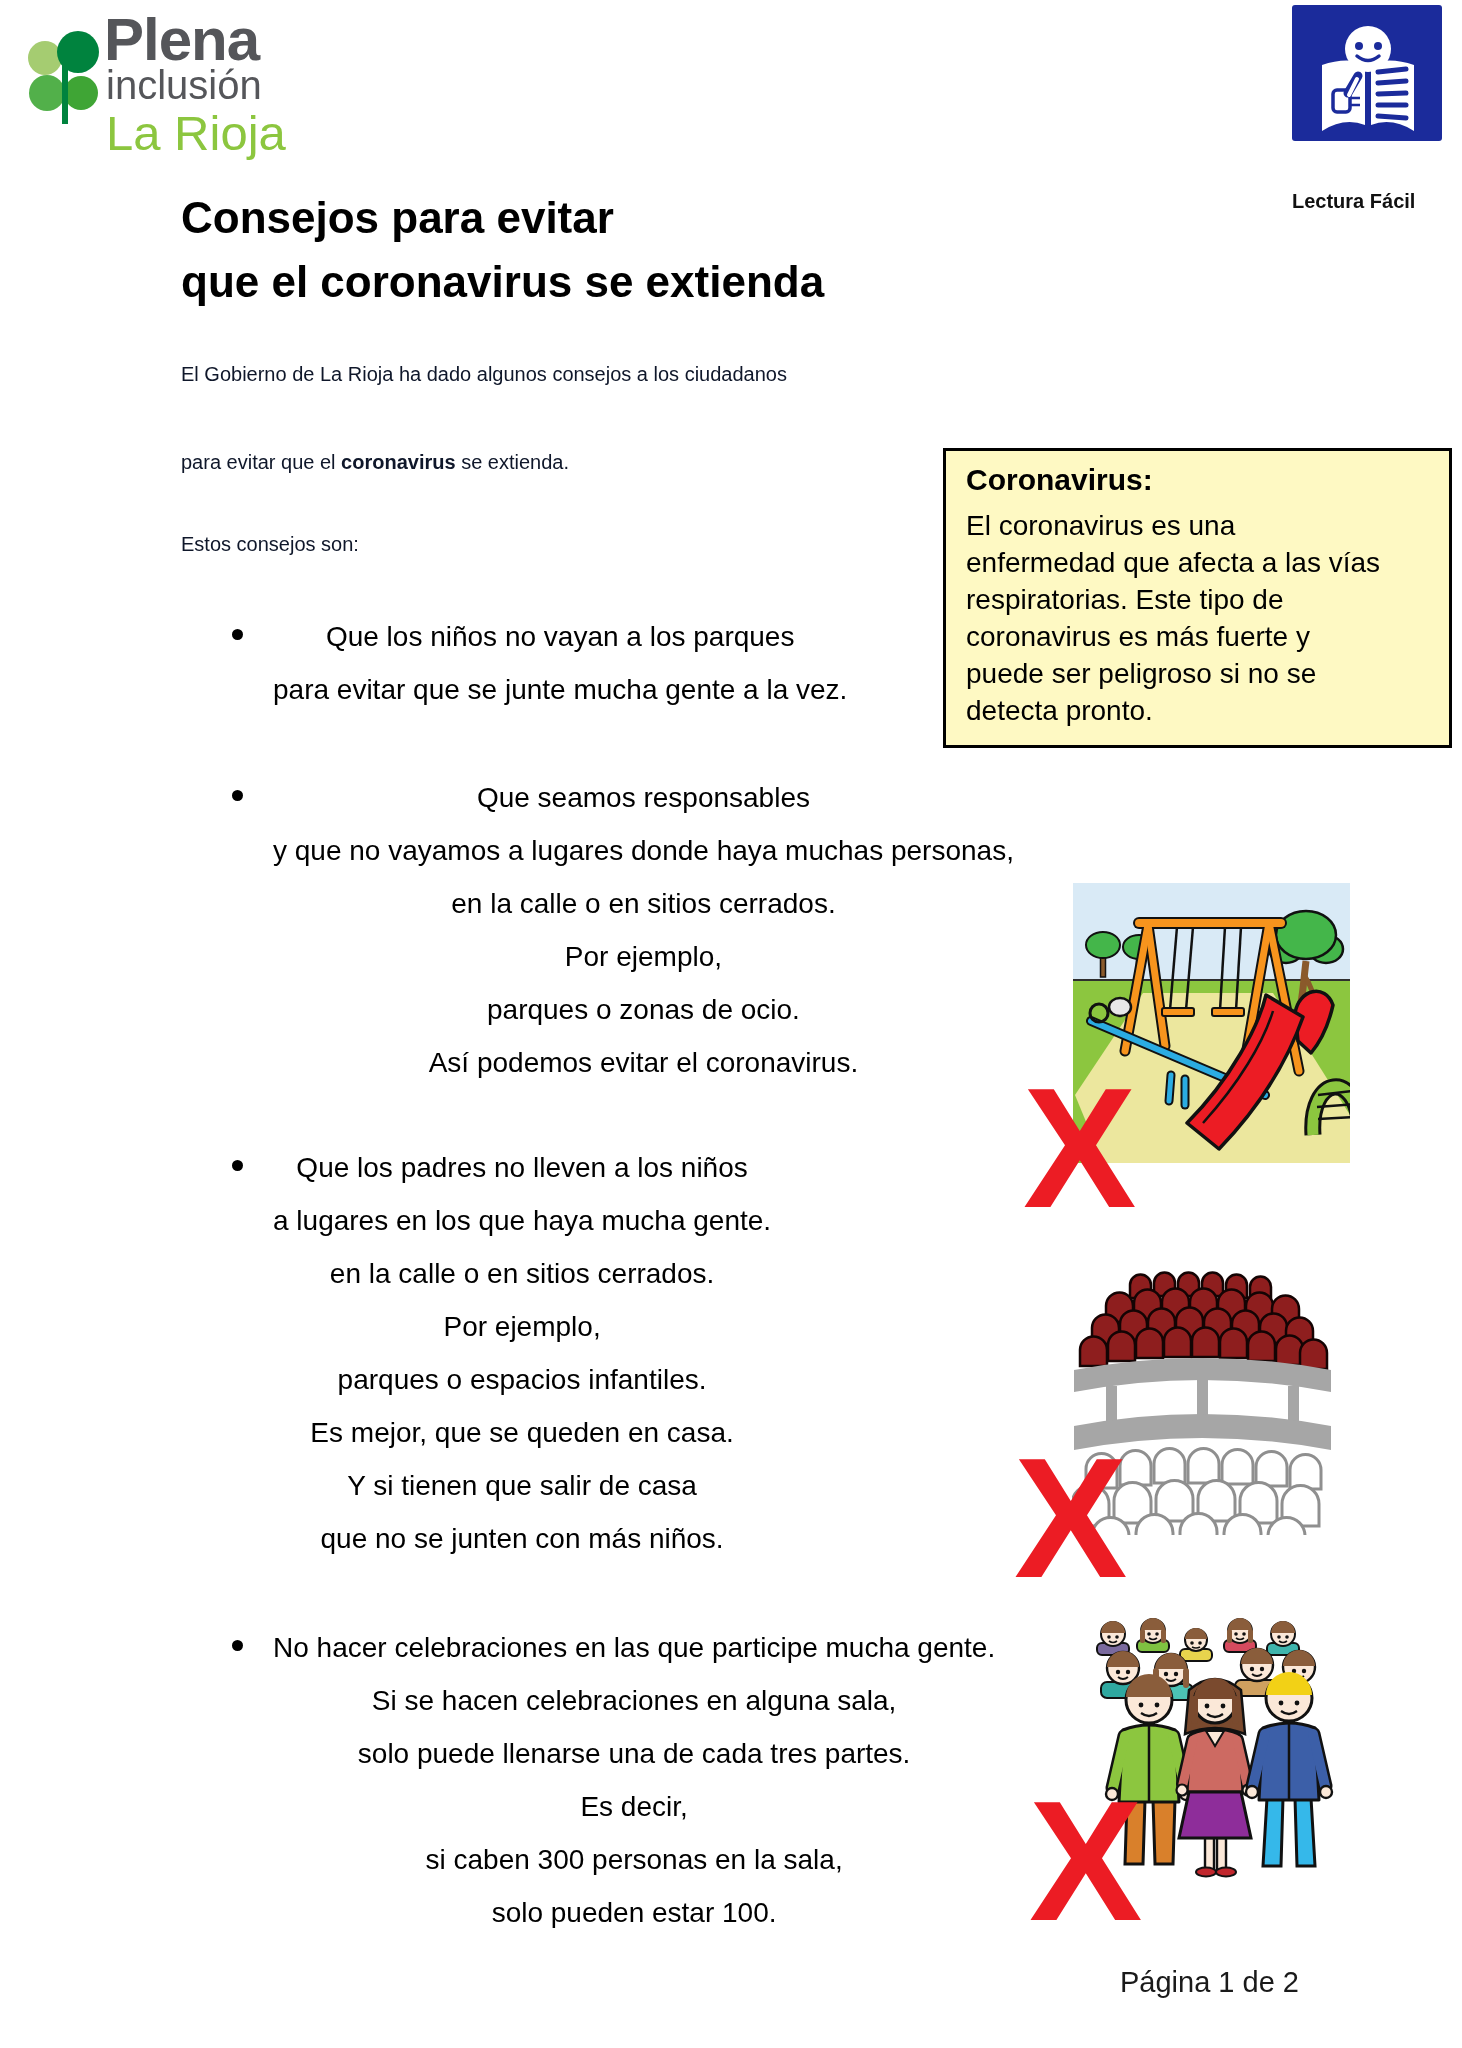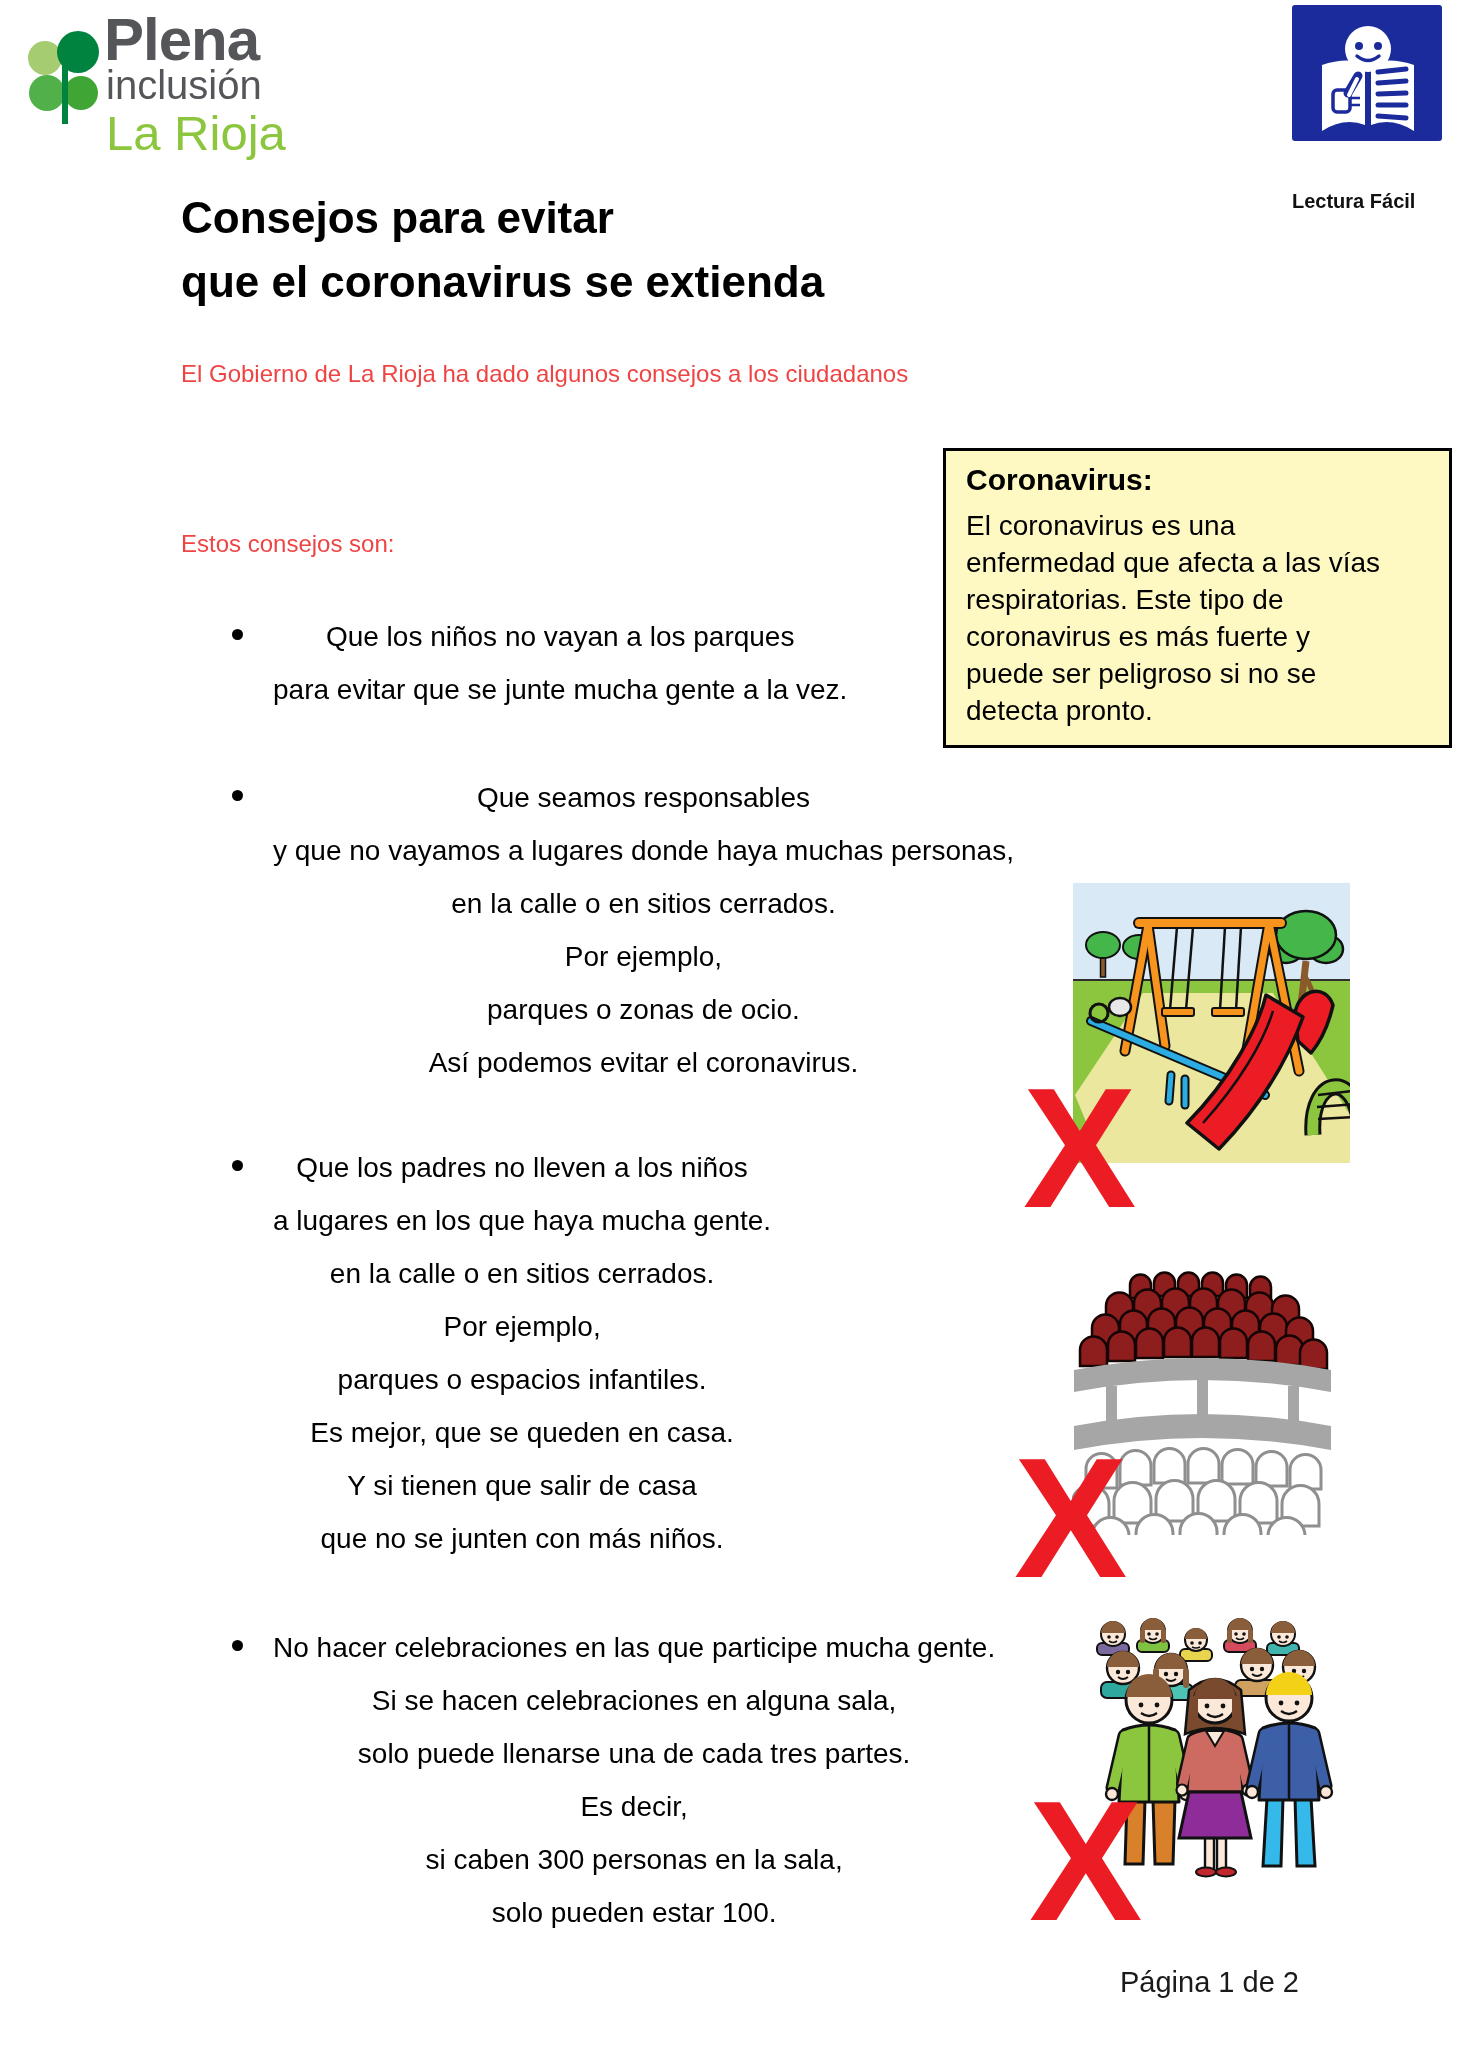--- a/index.html
+++ b/index.html
@@ -19,21 +19,21 @@
   .logo-subname{left:106px;top:64px;font-size:40px;font-weight:400;color:#55565a;line-height:42px;}
   .logo-region{left:106px;top:112px;font-size:49px;font-weight:400;color:#8cc63f;line-height:42px;}
 
   .badge{left:1292px;top:5px;width:150px;text-align:left;}
   .badge-label{display:block;margin-top:45px;font-size:20px;font-weight:700;color:#111;}
 
   
   .title{left:181px;top:186px;font-size:44px;font-weight:700;line-height:64px;color:#000;}
 
   
-  .para{font-size:24px;line-height:40px;color:#ef4444;white-space:nowrap;}
+  .para{font-size:20px;line-height:40px;color:#0f172a;white-space:nowrap;}
   .p1{left:181px;top:354px;}
   .p2{left:181px;top:442px;}
   .p3{left:181px;top:524px;}
   .bold{font-weight:700;}
 
   
   .infobox{
     left:943px;top:448px;width:463px;
     border:3px solid #000;
     padding:12px 20px 16px 20px;
@@ -118,20 +118,21 @@
     </svg>
     <span class="badge-label">Lectura Fácil</span>
   </div>
 
   <div class="abs title">
     <div>Consejos para evitar</div>
     <div>que el coronavirus se extienda</div>
   </div>
 
   <div class="abs para p1">El Gobierno de La Rioja ha dado algunos consejos a los ciudadanos</div>
+  <div class="abs para p2"><span>para evitar que el </span><span class="bold">coronavirus</span><span> se extienda.</span></div>
   <div class="abs para p3">Estos consejos son:</div>
 
   <div class="abs infobox">
     <div class="infobox-title">Coronavirus:</div>
     <div class="infobox-body">El coronavirus es una
 enfermedad que afecta a las vías
 respiratorias. Este tipo de
 coronavirus es más fuerte y
 puede ser peligroso si no se
 detecta pronto.</div>

